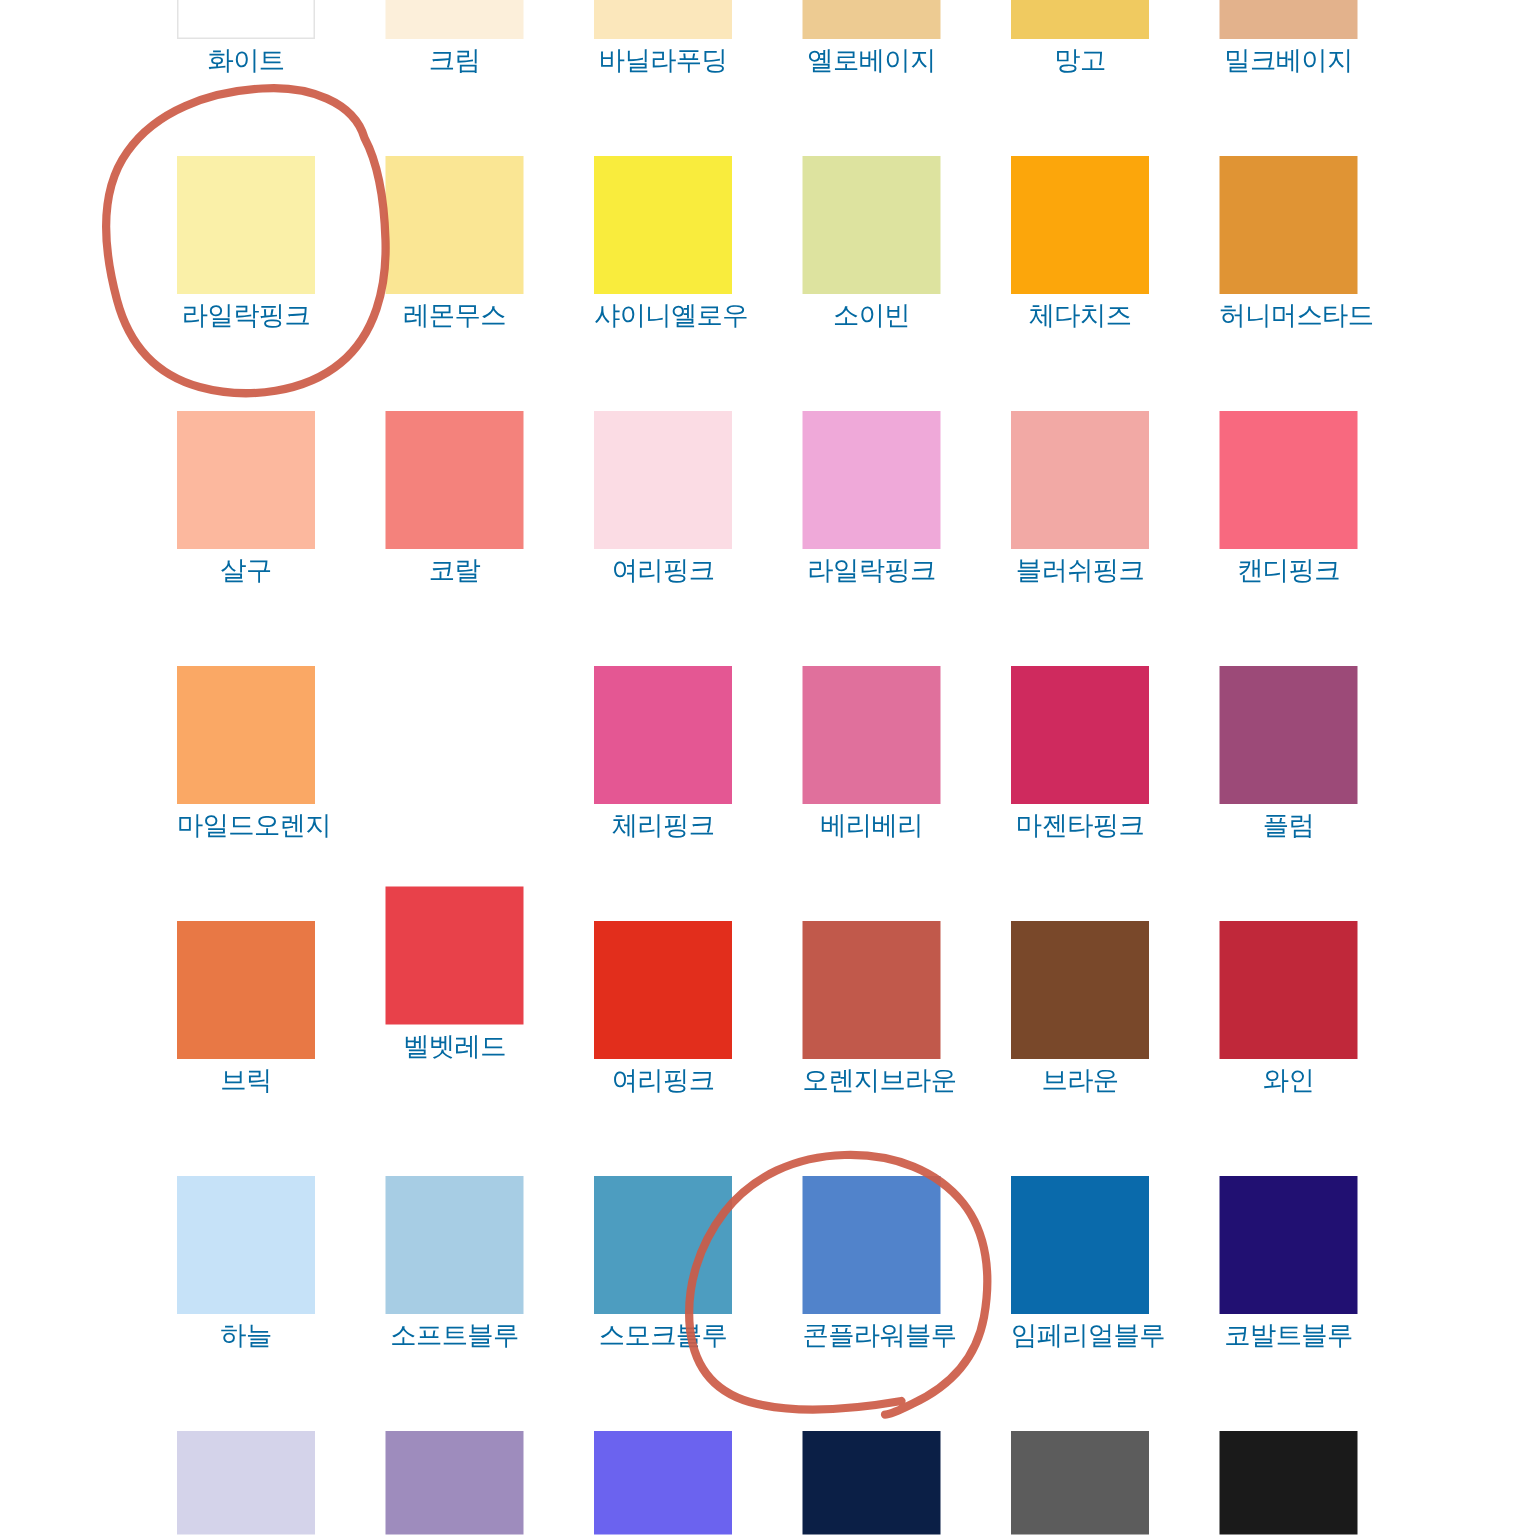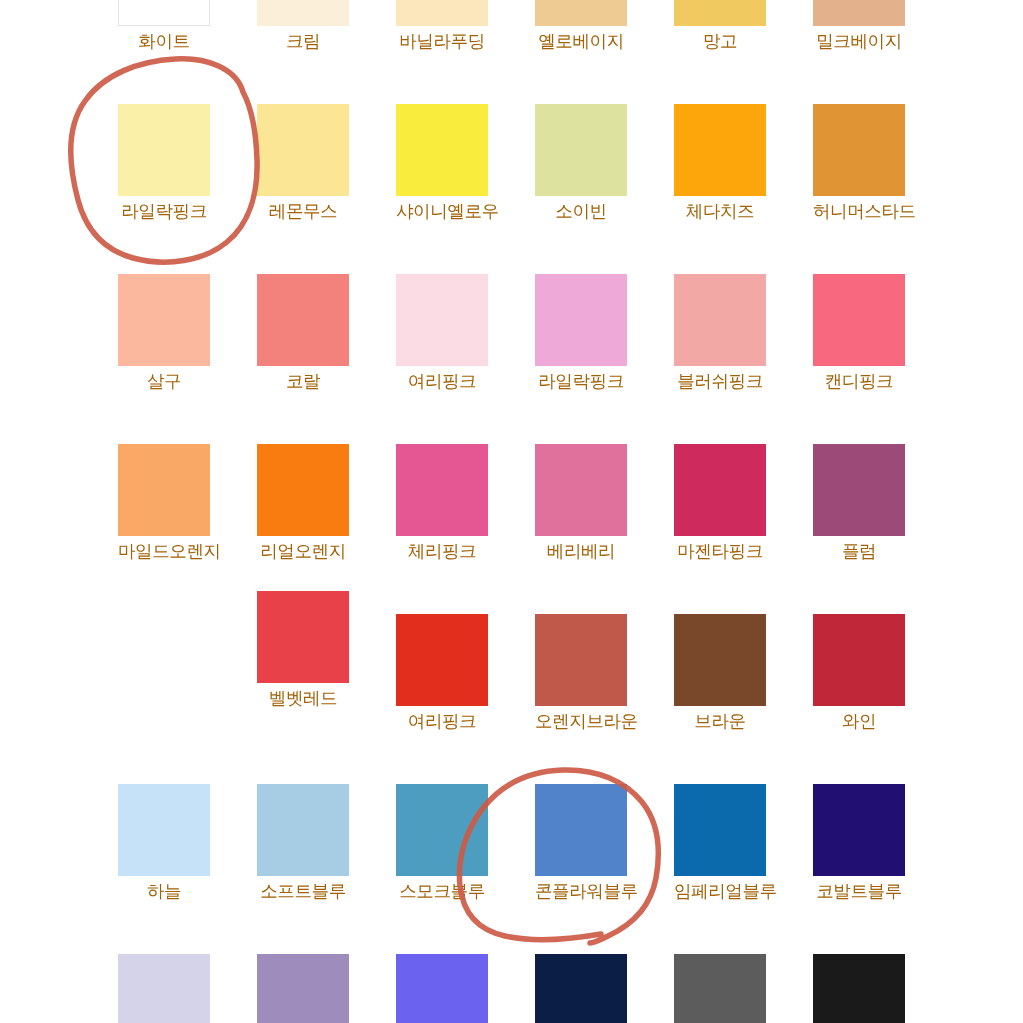--- a/index.html
+++ b/index.html
@@ -48,21 +48,21 @@
   .swatch-chip.bordered {
     box-sizing: border-box;
     border: 1px solid #e3e3e3;
   }
 
   .swatch-label {
     display: block;
     margin-top: 7px;
     font-size: 17.5px;
     line-height: 1;
-    color: #a16207;
+    color: #0369a1;
     white-space: nowrap;
     letter-spacing: -0.4px;
     font-family: "DejaVu Sans", "Liberation Sans", sans-serif;
   }
 
   
   .annotation-layer {
     position: absolute;
     left: 0;
     top: 0;
@@ -151,39 +151,39 @@
         <span class="swatch-label">블러쉬핑크</span>
       </div>
       <div class="swatch-cell" style="left: 813px; top: 274px;">
         <span class="swatch-chip" style="background: rgb(248, 105, 127);"></span>
         <span class="swatch-label">캔디핑크</span>
       </div>
       <div class="swatch-cell" style="left: 118px; top: 444px;">
         <span class="swatch-chip" style="background: rgb(250, 168, 101);"></span>
         <span class="swatch-label">마일드오렌지</span>
       </div>
-      <div class="swatch-cell" style="left: 257px; top: 444px;">
-        <span class="swatch-chip" style="background: rgb(249, 124, 17);"></span>
-        <span class="swatch-label">리얼오렌지</span>
-      </div>
       <div class="swatch-cell" style="left: 396px; top: 444px;">
         <span class="swatch-chip" style="background: rgb(228, 87, 147);"></span>
         <span class="swatch-label">체리핑크</span>
       </div>
       <div class="swatch-cell" style="left: 535px; top: 444px;">
         <span class="swatch-chip" style="background: rgb(224, 112, 156);"></span>
         <span class="swatch-label">베리베리</span>
       </div>
       <div class="swatch-cell" style="left: 674px; top: 444px;">
         <span class="swatch-chip" style="background: rgb(207, 42, 94);"></span>
         <span class="swatch-label">마젠타핑크</span>
       </div>
       <div class="swatch-cell" style="left: 813px; top: 444px;">
         <span class="swatch-chip" style="background: rgb(156, 74, 120);"></span>
         <span class="swatch-label">플럼</span>
+      </div>
+      <div class="swatch-cell" style="left: 118px; top: 614px;">
+        <span class="swatch-chip" style="background: rgb(232, 120, 69);"></span>
+        <span class="swatch-label">브릭</span>
       </div>
       <div class="swatch-cell" style="left: 257px; top: 591px;">
         <span class="swatch-chip" style="background: rgb(232, 65, 74);"></span>
         <span class="swatch-label">벨벳레드</span>
       </div>
       <div class="swatch-cell" style="left: 396px; top: 614px;">
         <span class="swatch-chip" style="background: rgb(226, 46, 28);"></span>
         <span class="swatch-label">여리핑크</span>
       </div>
       <div class="swatch-cell" style="left: 535px; top: 614px;">

